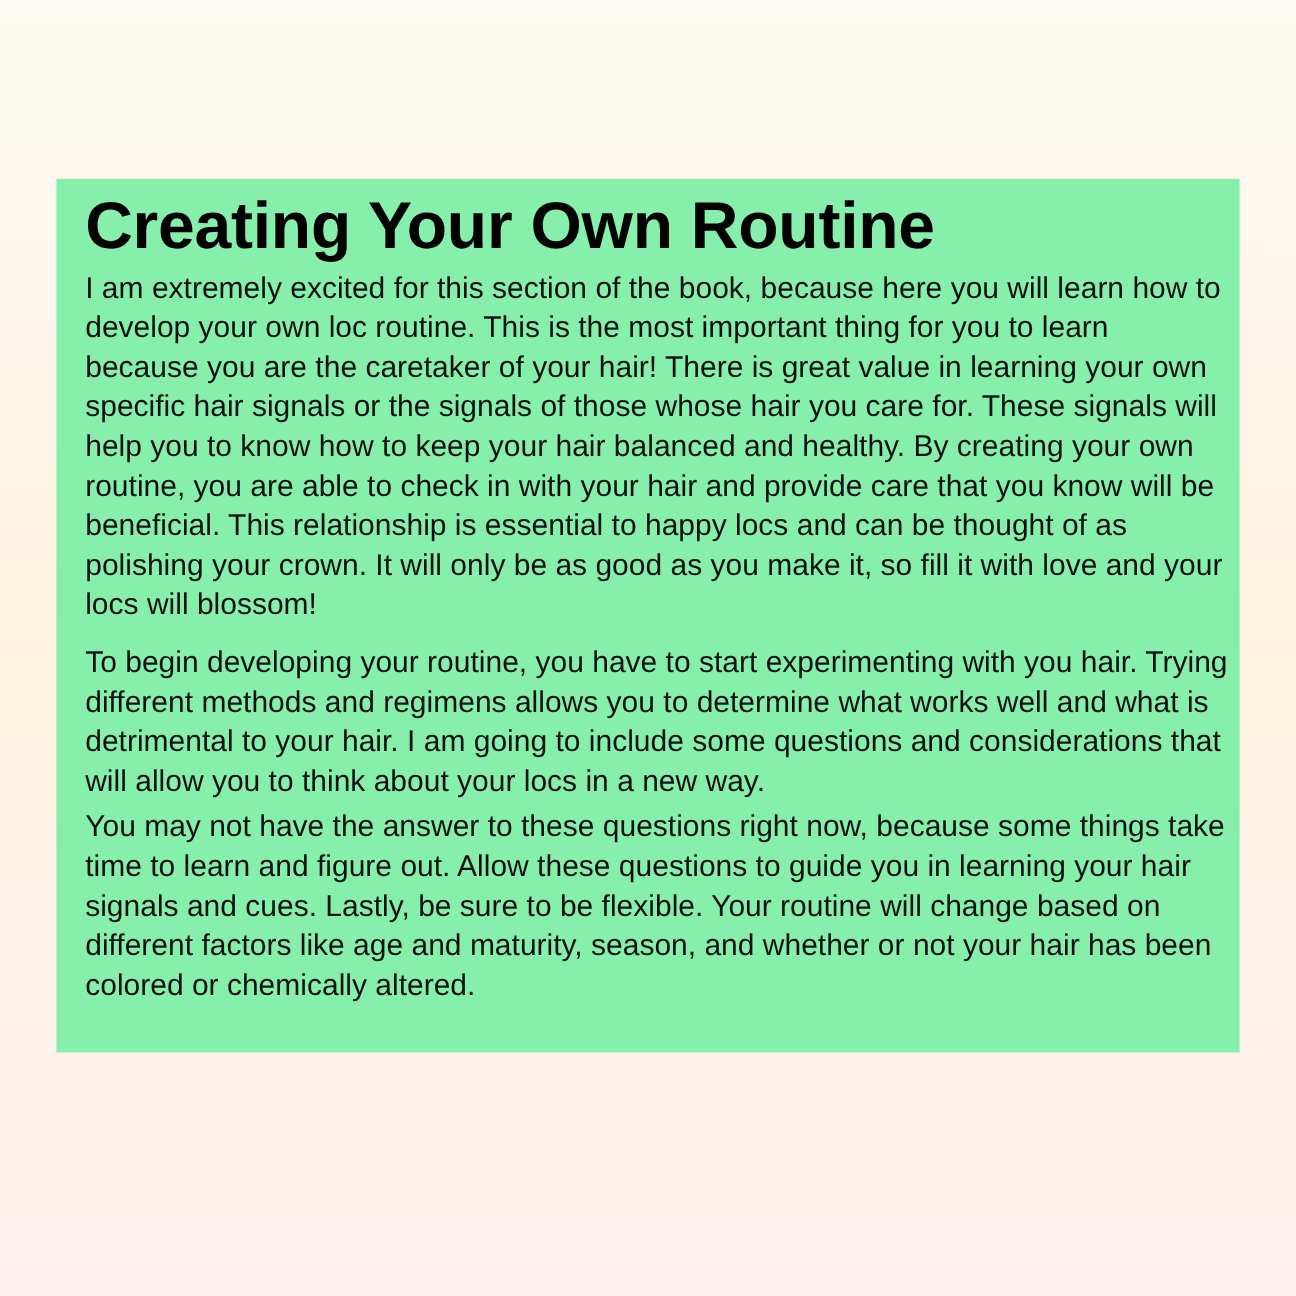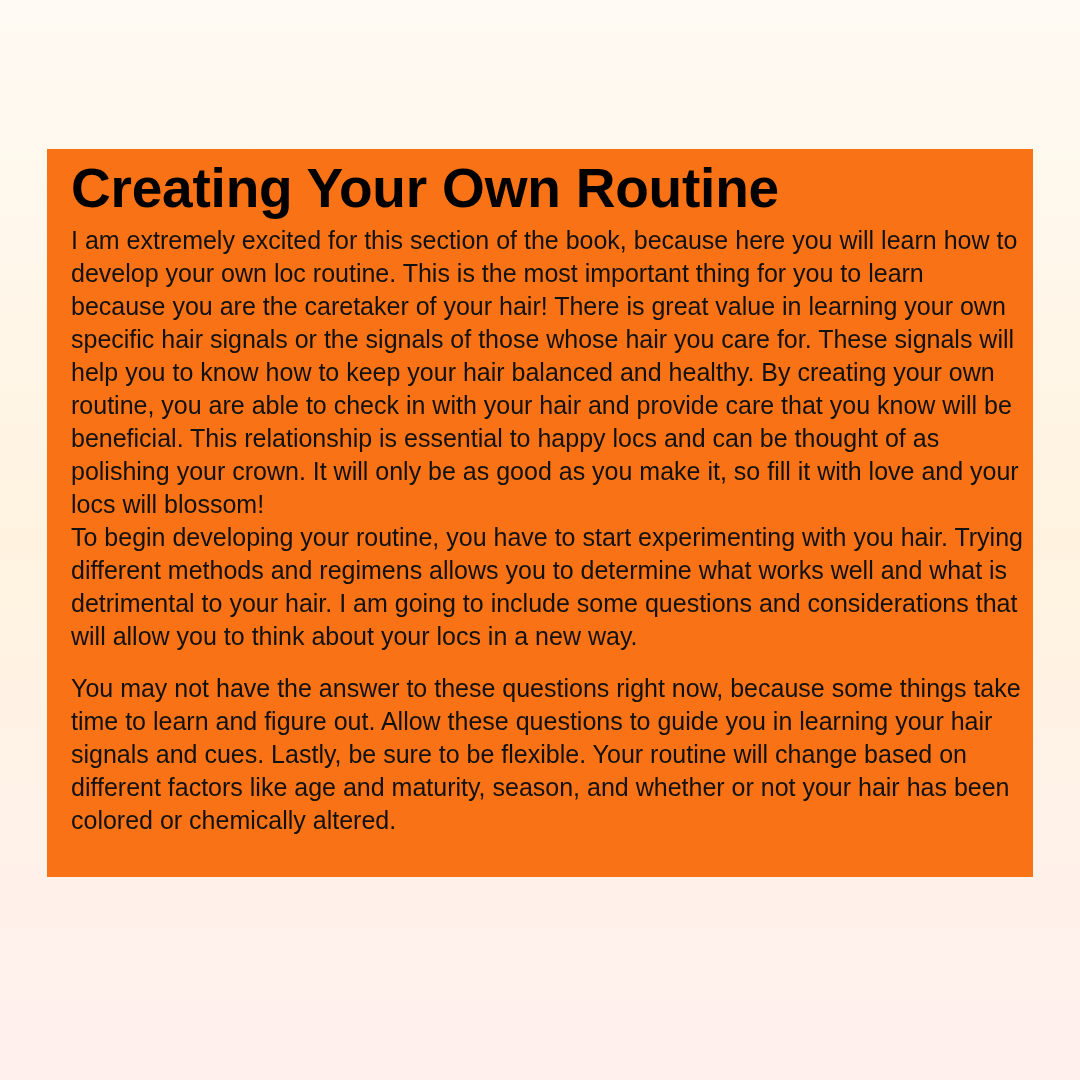--- a/index.html
+++ b/index.html
@@ -13,21 +13,21 @@
       background: linear-gradient(to bottom, #fffaf3 0%, #fff6e8 30%, #fff3e0 50%, #fff2e8 75%, #fff0ee 100%);
       font-family: "Liberation Sans", sans-serif;
       position: relative;
     }
     .page-card {
       position: absolute;
       left: 47px;
       top: 149px;
       width: 986px;
       height: 728px;
-      background: #f97316;
+      background: #86efac;
       box-sizing: border-box;
       padding: 6px 0 0 24px;
     }
     .page-title {
       margin: 0;
       font-family: "Liberation Sans", sans-serif;
       font-weight: bold;
       font-size: 55px;
       line-height: 66px;
       color: #000000;
@@ -35,22 +35,22 @@
     }
     .paragraph {
       margin: 0;
       font-family: "Liberation Sans", sans-serif;
       font-size: 25px;
       line-height: 33px;
       color: #111111;
       white-space: pre-line;
     }
     .p1 { margin-top: 3px; }
-    .p2 { }
-    .p3 { margin-top: 19px; }
+    .p2 { margin-top: 15px; }
+    .p3 { margin-top: 5px; }
   </style>
 </head>
 <body>
 
 <div class="page-card">
   <h1 class="page-title">Creating Your Own Routine</h1>
   <p class="paragraph p1">I am extremely excited for this section of the book, because here you will learn how to
 develop your own loc routine.  This is the most important thing for you to learn
 because you are the caretaker of your hair!  There is great value in learning your own
 specific hair signals or the signals of those whose hair you care for.  These signals will

